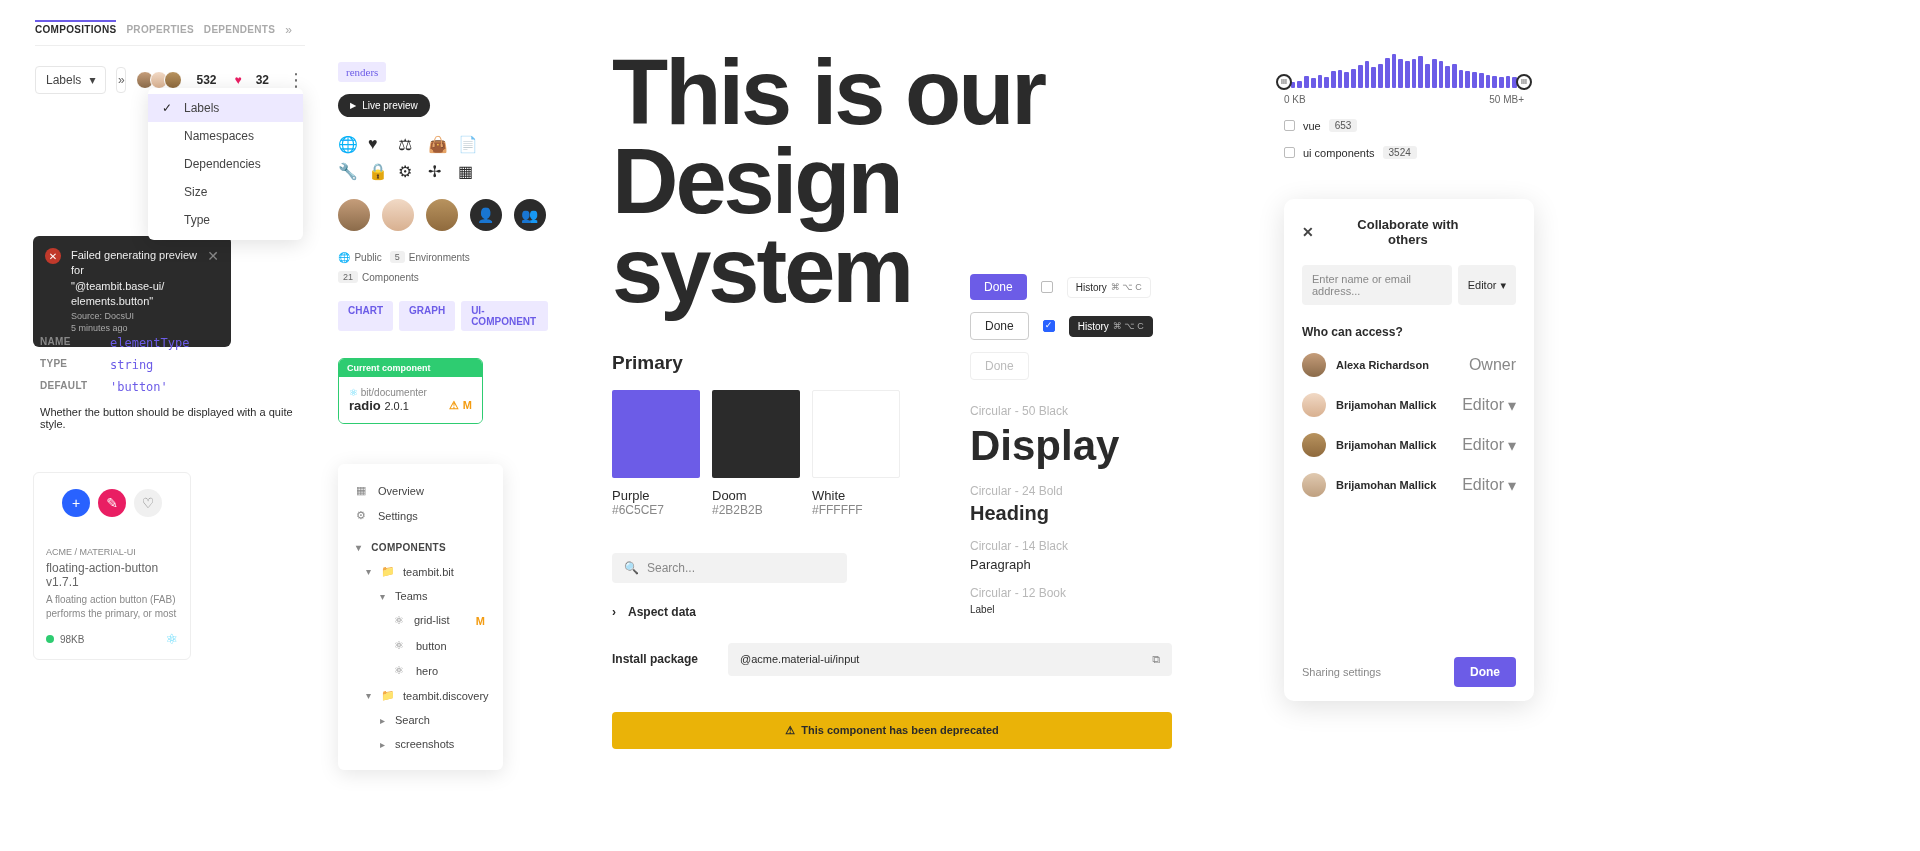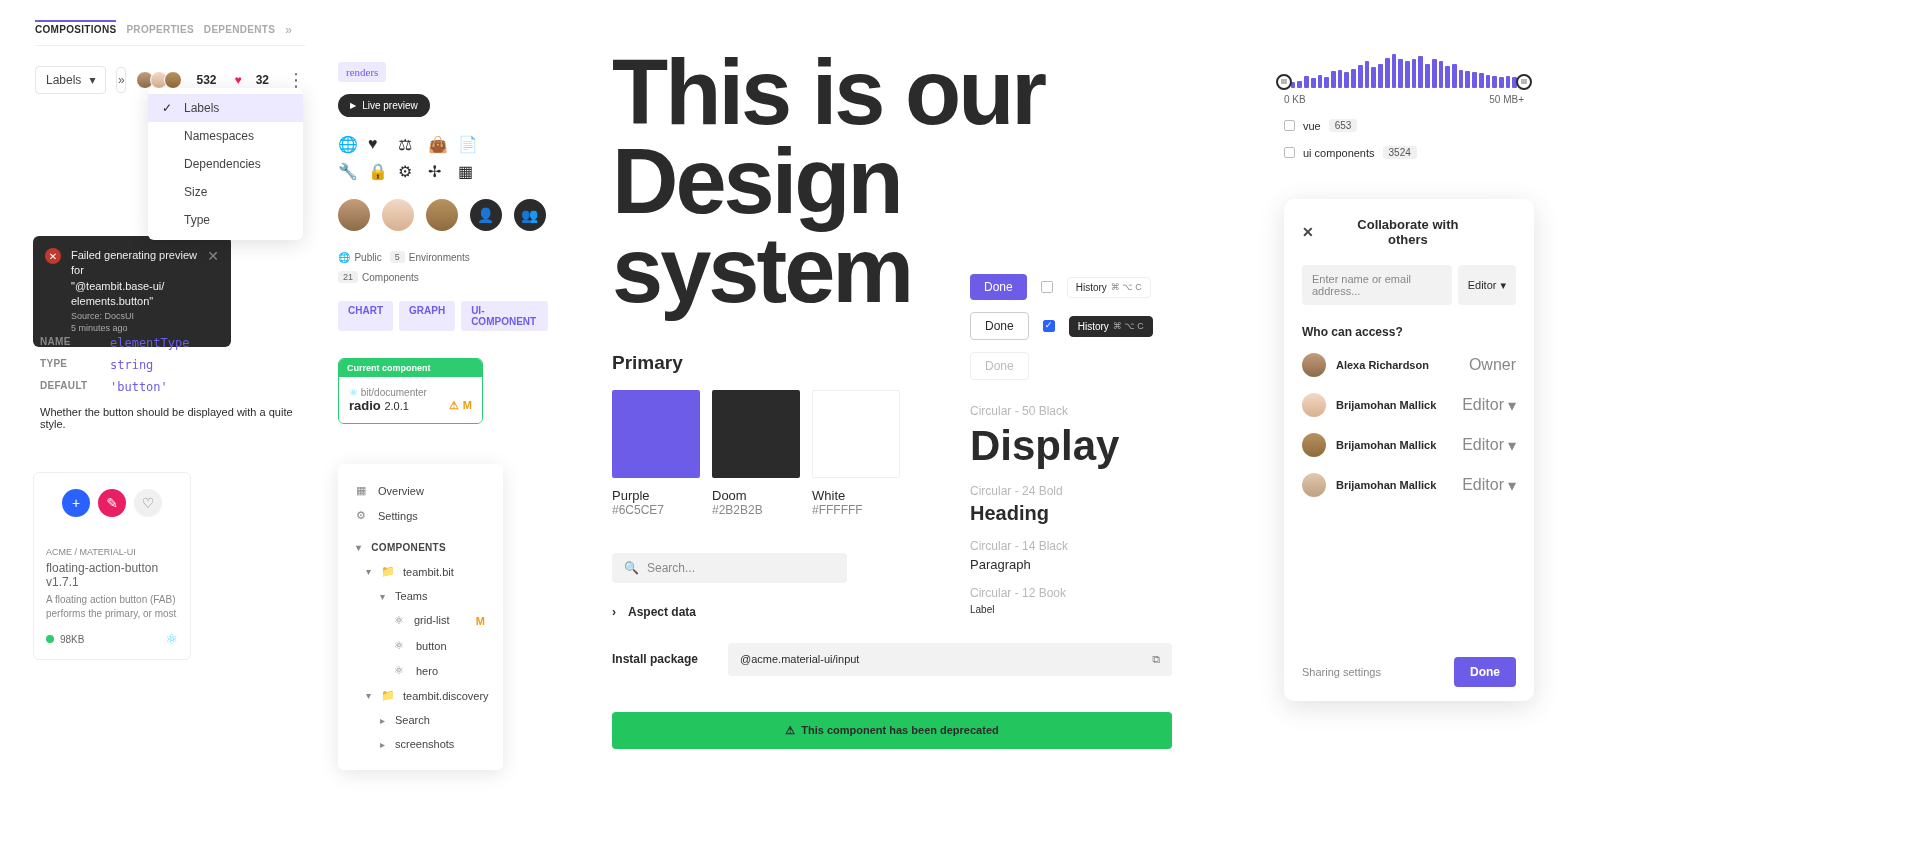--- a/index.html
+++ b/index.html
@@ -99,21 +99,21 @@
 .swatch-hex { font-size: 12px; color: #888; }
 
 .search-box { margin-top: 36px; background: #f2f2f2; border-radius: 4px; padding: 8px 12px; display: flex; gap: 8px; font-size: 12px; color: #888; width: 235px; }
 .aspect-row { margin-top: 22px; display: flex; gap: 12px; font-size: 12px; font-weight: 600; align-items: center; }
 
 .install-row { margin-top: 24px; display: flex; align-items: center; gap: 30px; }
 .install-label { font-size: 12px; font-weight: 700; }
 .install-box { background: #f2f2f2; border-radius: 4px; padding: 10px 12px; font-size: 11px; font-family: monospace; flex: 1; display: flex; justify-content: space-between; width: 200px; }
 .copy-icon { color: #888; }
 
-.deprecated { margin-top: 36px; background: #22c55e; border-radius: 4px; padding: 12px; text-align: center; font-size: 11px; font-weight: 600; color: #2b2b2b; }
+.deprecated { margin-top: 36px; background: #eab308; border-radius: 4px; padding: 12px; text-align: center; font-size: 11px; font-weight: 600; color: #2b2b2b; }
 
 
 .col4 { position: absolute; left: 970px; top: 274px; width: 210px; }
 .done-row { display: flex; align-items: center; gap: 14px; margin-bottom: 12px; }
 .done-btn { border-radius: 4px; padding: 6px 14px; font-size: 12px; }
 .done-primary { background: #6c5ce7; color: #fff; }
 .done-outline { border: 1px solid #ccc; color: #2b2b2b; }
 .done-disabled { border: 1px solid #eee; color: #bbb; }
 .check-box { width: 12px; height: 12px; border: 1px solid #bbb; border-radius: 2px; }
 .check-box.checked { background: #2962ff; border-color: #2962ff; position: relative; }

